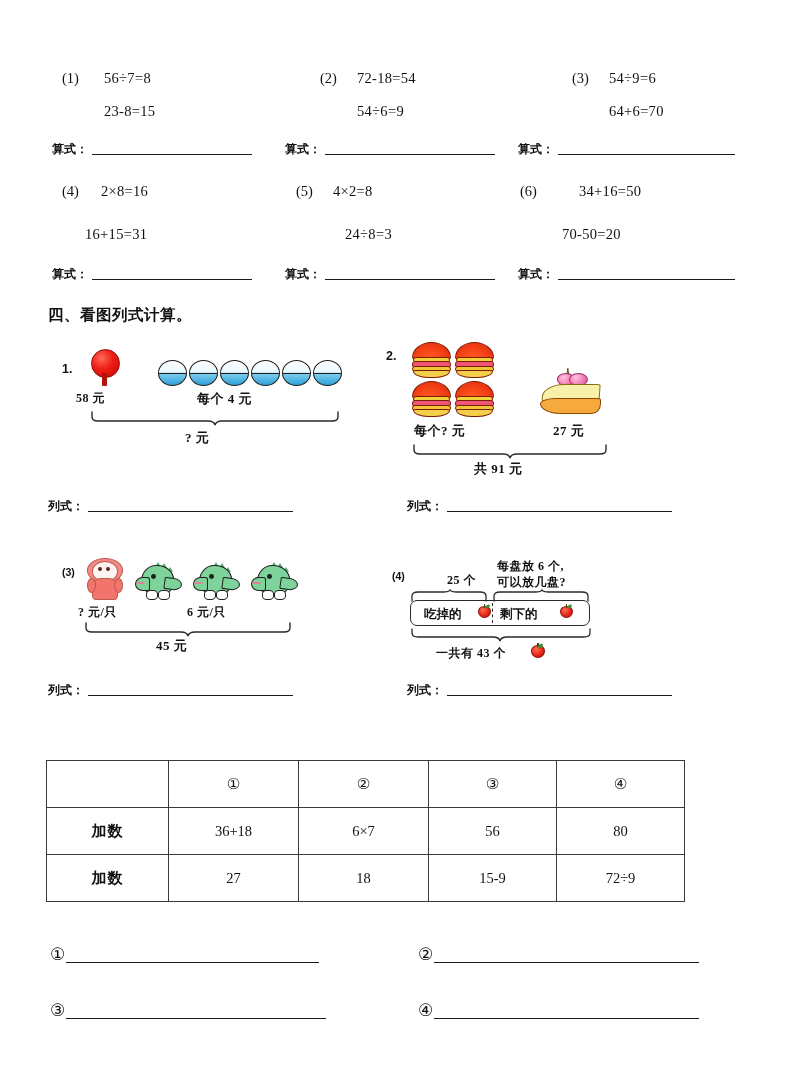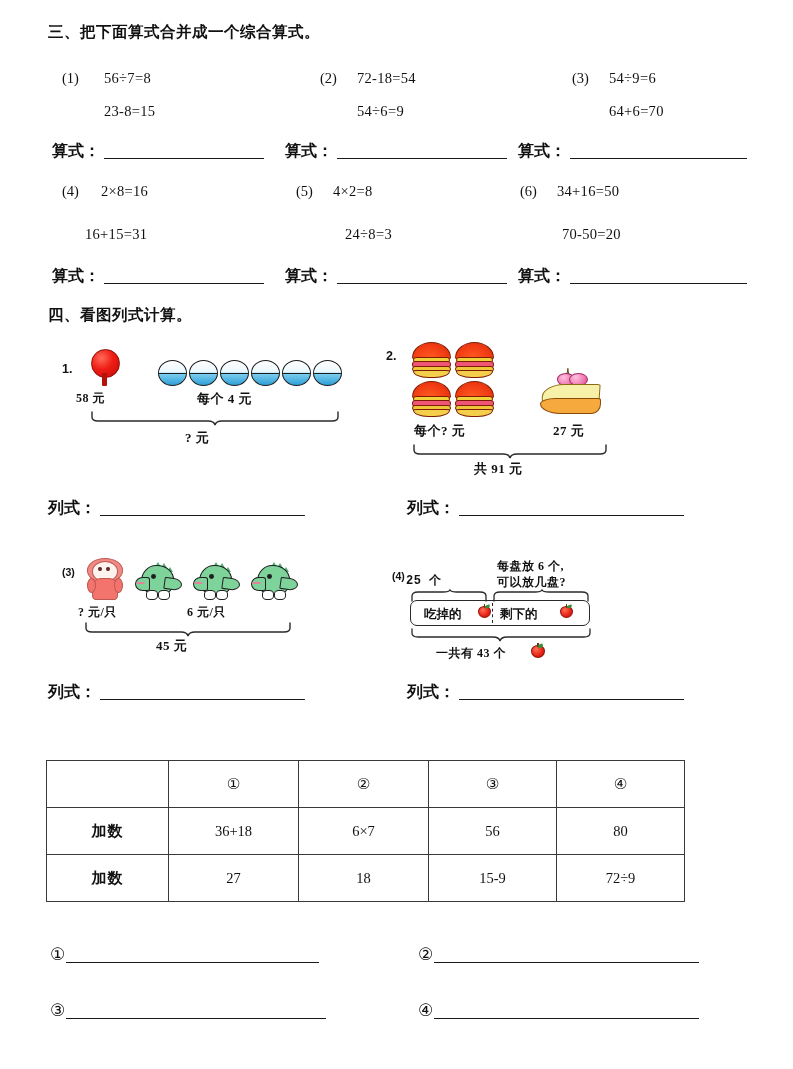--- a/index.html
+++ b/index.html
@@ -44,21 +44,21 @@
 
   
   .ans {
     position: absolute;
     display: flex;
     align-items: flex-end;
     white-space: nowrap;
   }
   .ans .lbl {
     font-family: "Liberation Sans", "DejaVu Sans", sans-serif;
-    font-size: 16px;
+    font-size: 12px;
     font-weight: 600;
     margin-right: 4px;
     line-height: 1;
   }
   .ans .rule {
     border-bottom: 1.4px solid #1a1a1a;
     height: 1px;
   }
 
   
@@ -332,21 +332,20 @@
     font-size: 12.5px;
     font-weight: bold;
     white-space: nowrap;
   }
 </style>
 </head>
 <body>
 
 <div class="page">
 
-  <div class="sec-title" style="left:48px; top:22px;">三、把下面算式合并成一个综合算式。</div>
 
   <div class="qnum" style="left:62px; top:70px;">(1)</div>
   <div class="expr" style="left:104px; top:70px;">56÷7=8</div>
   <div class="expr" style="left:104px; top:103px;">23-8=15</div>
 
   <div class="qnum" style="left:320px; top:70px;">(2)</div>
   <div class="expr" style="left:357px; top:70px;">72-18=54</div>
   <div class="expr" style="left:357px; top:103px;">54÷6=9</div>
 
   <div class="qnum" style="left:572px; top:70px;">(3)</div>
@@ -368,21 +367,21 @@
 
   <div class="qnum" style="left:62px; top:183px;">(4)</div>
   <div class="expr" style="left:101px; top:183px;">2×8=16</div>
   <div class="expr" style="left:85px; top:226px;">16+15=31</div>
 
   <div class="qnum" style="left:296px; top:183px;">(5)</div>
   <div class="expr" style="left:333px; top:183px;">4×2=8</div>
   <div class="expr" style="left:345px; top:226px;">24÷8=3</div>
 
   <div class="qnum" style="left:520px; top:183px;">(6)</div>
-  <div class="expr" style="left:557px; top:183px;text-align:center;">34+16=50</div>
+  <div class="expr" style="left:579px; top:183px;text-align:center;">34+16=50</div>
   <div class="expr" style="left:562px; top:226px;">70-50=20</div>
 
   <div class="ans" style="left:52px; top:268px;">
     <span class="lbl">算式：</span>
     <span class="rule" style="width:160px;"></span>
   </div>
   <div class="ans" style="left:285px; top:268px;">
     <span class="lbl">算式：</span>
     <span class="rule" style="width:170px;"></span>
   </div>
@@ -533,21 +532,21 @@
 
   <div class="brace" style="left:84px; top:622px;">
     <svg width="208" height="15" viewBox="0 0 208 15">
       <path d="M2 1 L2 6 Q2 10 8 10 L97 10 Q103 10 104 14 Q105 10 111 10 L200 10 Q206 10 206 6 L206 1" fill="none" stroke="#2a2a2a" stroke-width="1.4" stroke-linecap="round"></path>
     </svg>
   </div>
   <div class="cap" style="left:156px; top:637px;">45 元</div>
 
   <div class="pic-no small" style="left:392px; top:570px;">(4)</div>
 
-  <div class="cap sm" style="left:406px; top:572px;font-family:Liberation Mono, monospace;">25 个</div>
+  <div class="cap sm" style="left:447px; top:572px;">25 个</div>
   <div class="cap sm" style="left:497px; top:558px;">每盘放 6 个,</div>
   <div class="cap sm" style="left:497px; top:574px;">可以放几盘?</div>
 
   <div class="brace" style="left:410px; top:589px;">
     <svg width="78" height="13" viewBox="0 0 78 13">
       <path d="M2 12 L2 7 Q2 3 8 3 L33 3 Q39 3 40 1 Q41 3 47 3 L70 3 Q76 3 76 7 L76 12" fill="none" stroke="#2a2a2a" stroke-width="1.3" stroke-linecap="round"></path>
     </svg>
   </div>
   <div class="brace" style="left:492px; top:589px;">
     <svg width="98" height="13" viewBox="0 0 98 13">

